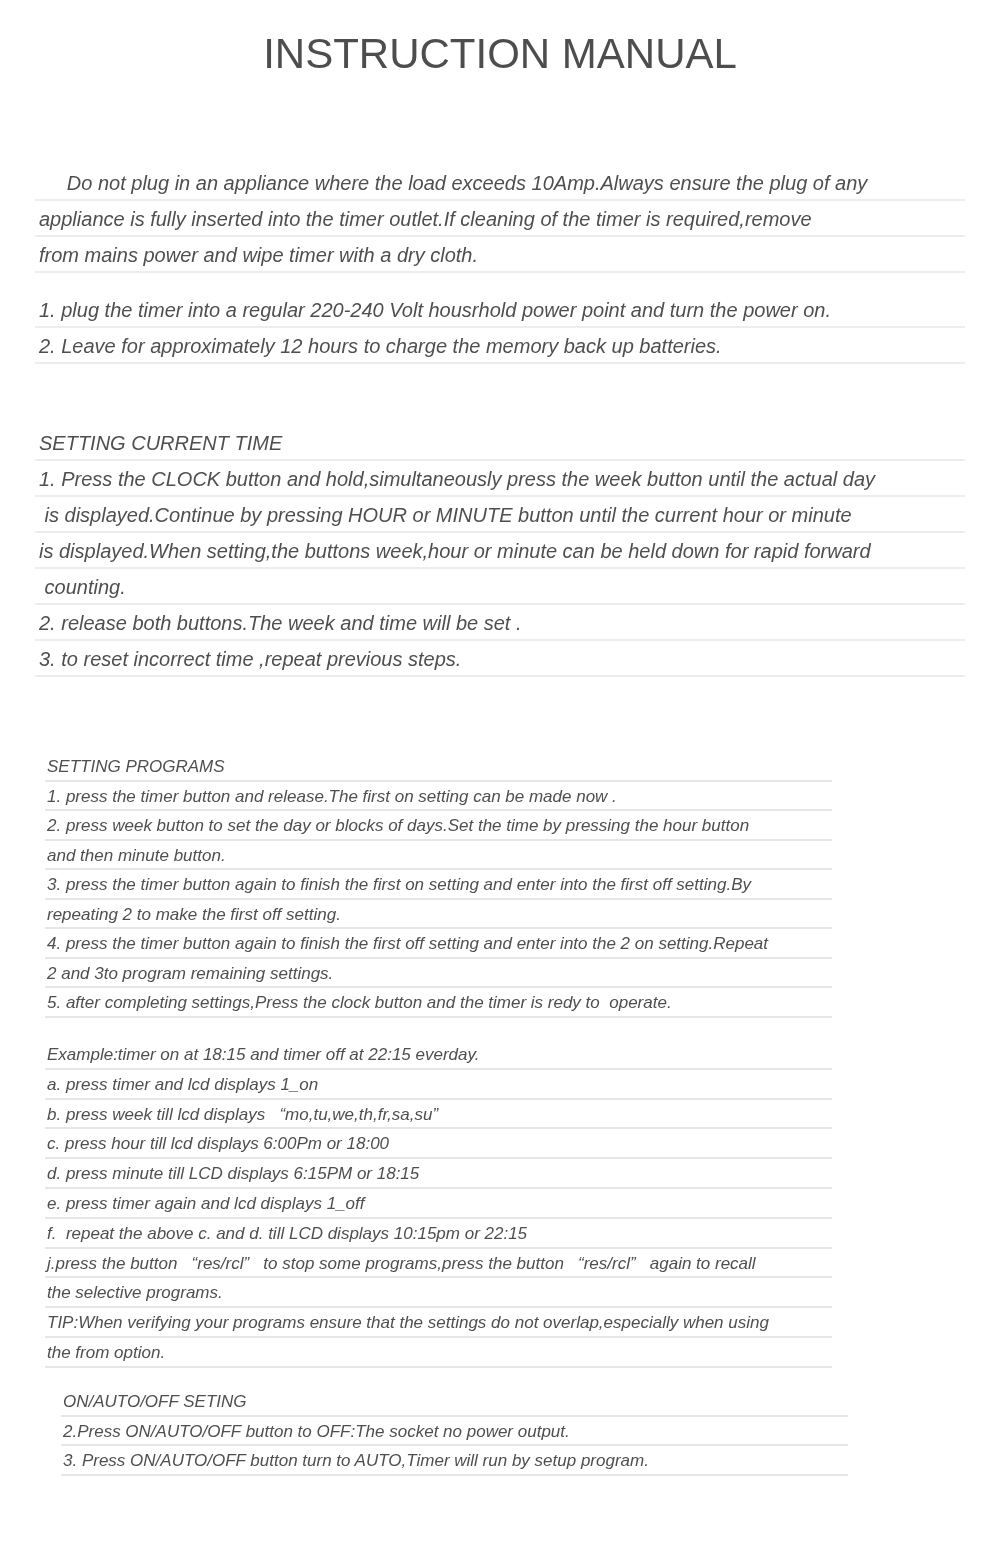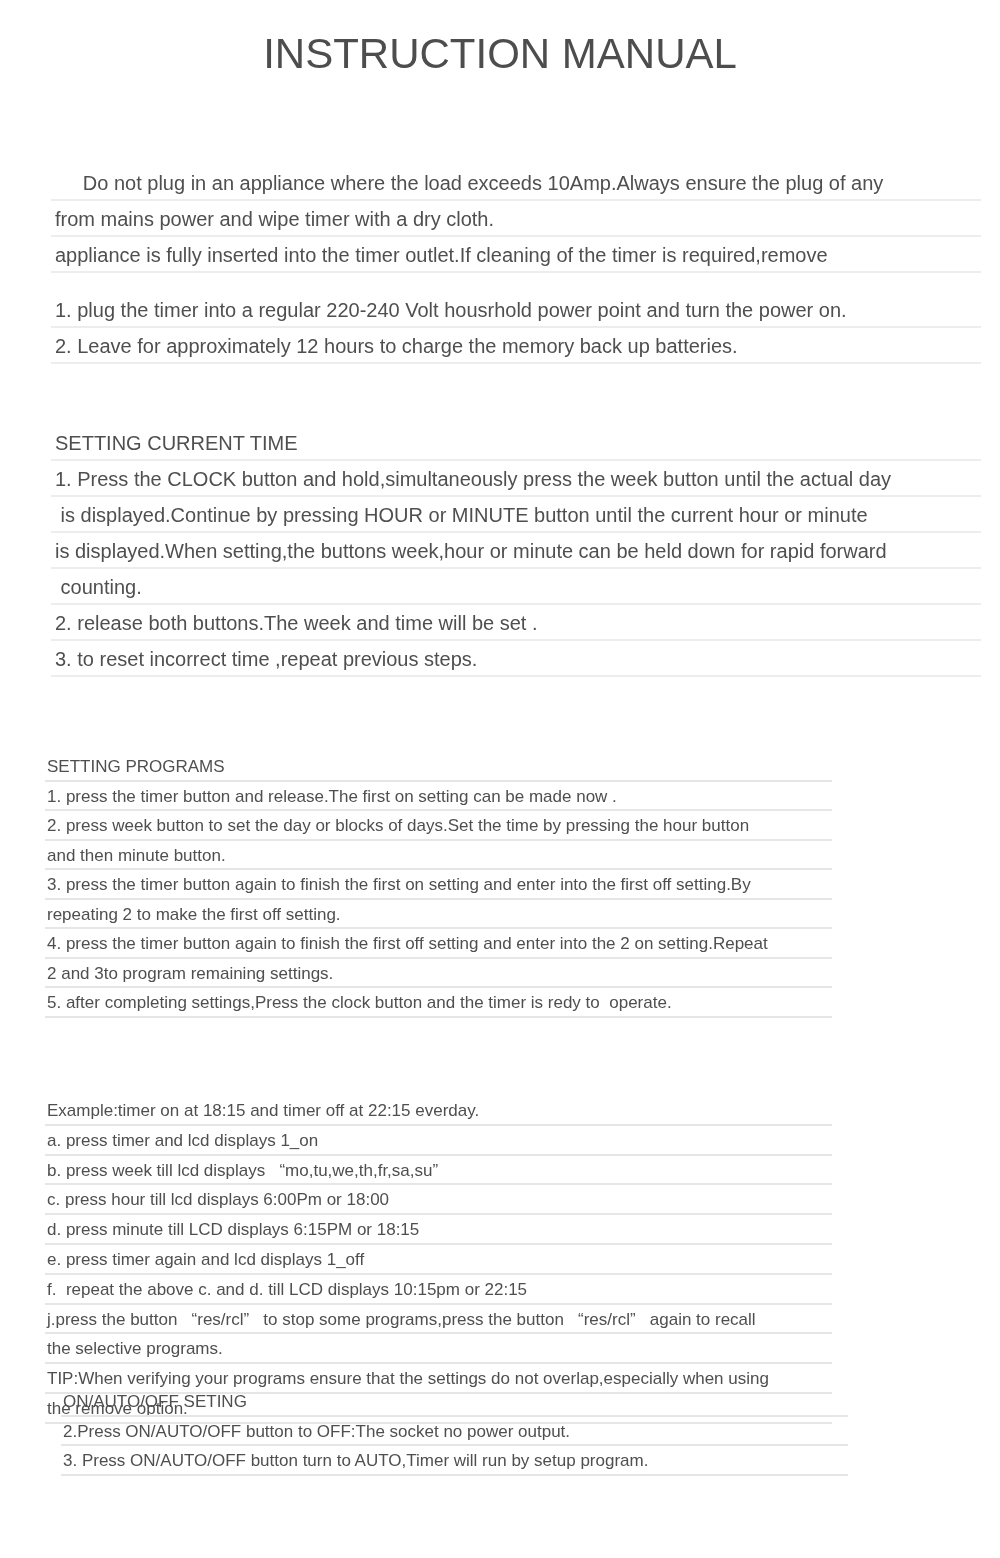--- a/index.html
+++ b/index.html
@@ -18,46 +18,46 @@
     font-size:42px; line-height:60px; font-weight:400;
     color:#4d4d4d; letter-spacing:0px;
   }
   .sec { position:absolute; }
   .line {
     box-sizing:border-box;
     white-space:pre;
     border-bottom:2px solid #ededed;
   }
   
-  .big { left:51px; width:930px; font-size:20px; }
+  .big { left:35px; width:930px; font-size:20px;font-style:italic; }
   .big .line { height:36px; line-height:36px; padding-left:4px; border-bottom-color:#ededed; }
   .sec-a { top:165px; }
   .sec-b { top:292px; }
   .sec-c { top:425px; }
   
-  .small { left:45px; width:787px; font-size:17px; }
+  .small { left:45px; width:787px; font-size:17px;font-style:italic; }
   .small .line { padding-left:2px; border-bottom-color:#e6e6e6; }
   .sec-d { top:752px; }
   .sec-d .line { height:29.5px; line-height:29.5px; }
-  .sec-e { top:1096px; }
+  .sec-e { top:1040px; }
   .sec-e .line { height:29.8px; line-height:29.8px; }
   .sec-f { top:1387px;margin-left:16px; }
   .sec-f .line { height:29.7px; line-height:29.7px; }
 </style>
 </head>
 <body>
 
 <div class="page">
 
   <div class="title">INSTRUCTION MANUAL</div>
 
   <div class="sec big sec-a">
     <div class="line">     Do not plug in an appliance where the load exceeds 10Amp.Always ensure the plug of any</div>
+    <div class="line">appliance is fully inserted into the timer outlet.If cleaning of the timer is required,remove</div>
     <div class="line">from mains power and wipe timer with a dry cloth.</div>
-    <div class="line">appliance is fully inserted into the timer outlet.If cleaning of the timer is required,remove</div>
   </div>
 
   <div class="sec big sec-b">
     <div class="line">1. plug the timer into a regular 220-240 Volt housrhold power point and turn the power on.</div>
     <div class="line">2. Leave for approximately 12 hours to charge the memory back up batteries.</div>
   </div>
 
   <div class="sec big sec-c">
     <div class="line">SETTING CURRENT TIME</div>
     <div class="line">1. Press the CLOCK button and hold,simultaneously press the week button until the actual day</div>
@@ -84,21 +84,21 @@
     <div class="line">Example:timer on at 18:15 and timer off at 22:15 everday.</div>
     <div class="line">a. press timer and lcd displays 1_on</div>
     <div class="line">b. press week till lcd displays   “mo,tu,we,th,fr,sa,su”</div>
     <div class="line">c. press hour till lcd displays 6:00Pm or 18:00</div>
     <div class="line">d. press minute till LCD displays 6:15PM or 18:15</div>
     <div class="line">e. press timer again and lcd displays 1_off</div>
     <div class="line">f.  repeat the above c. and d. till LCD displays 10:15pm or 22:15</div>
     <div class="line">j.press the button   “res/rcl”   to stop some programs,press the button   “res/rcl”   again to recall</div>
     <div class="line">the selective programs.</div>
     <div class="line">TIP:When verifying your programs ensure that the settings do not overlap,especially when using</div>
-    <div class="line">the remove option.</div>
+    <div class="line">the from option.</div>
   </div>
 
   <div class="sec small sec-f">
     <div class="line">ON/AUTO/OFF SETING</div>
     <div class="line">2.Press ON/AUTO/OFF button to OFF:The socket no power output.</div>
     <div class="line">3. Press ON/AUTO/OFF button turn to AUTO,Timer will run by setup program.</div>
   </div>
 
 </div>
 

